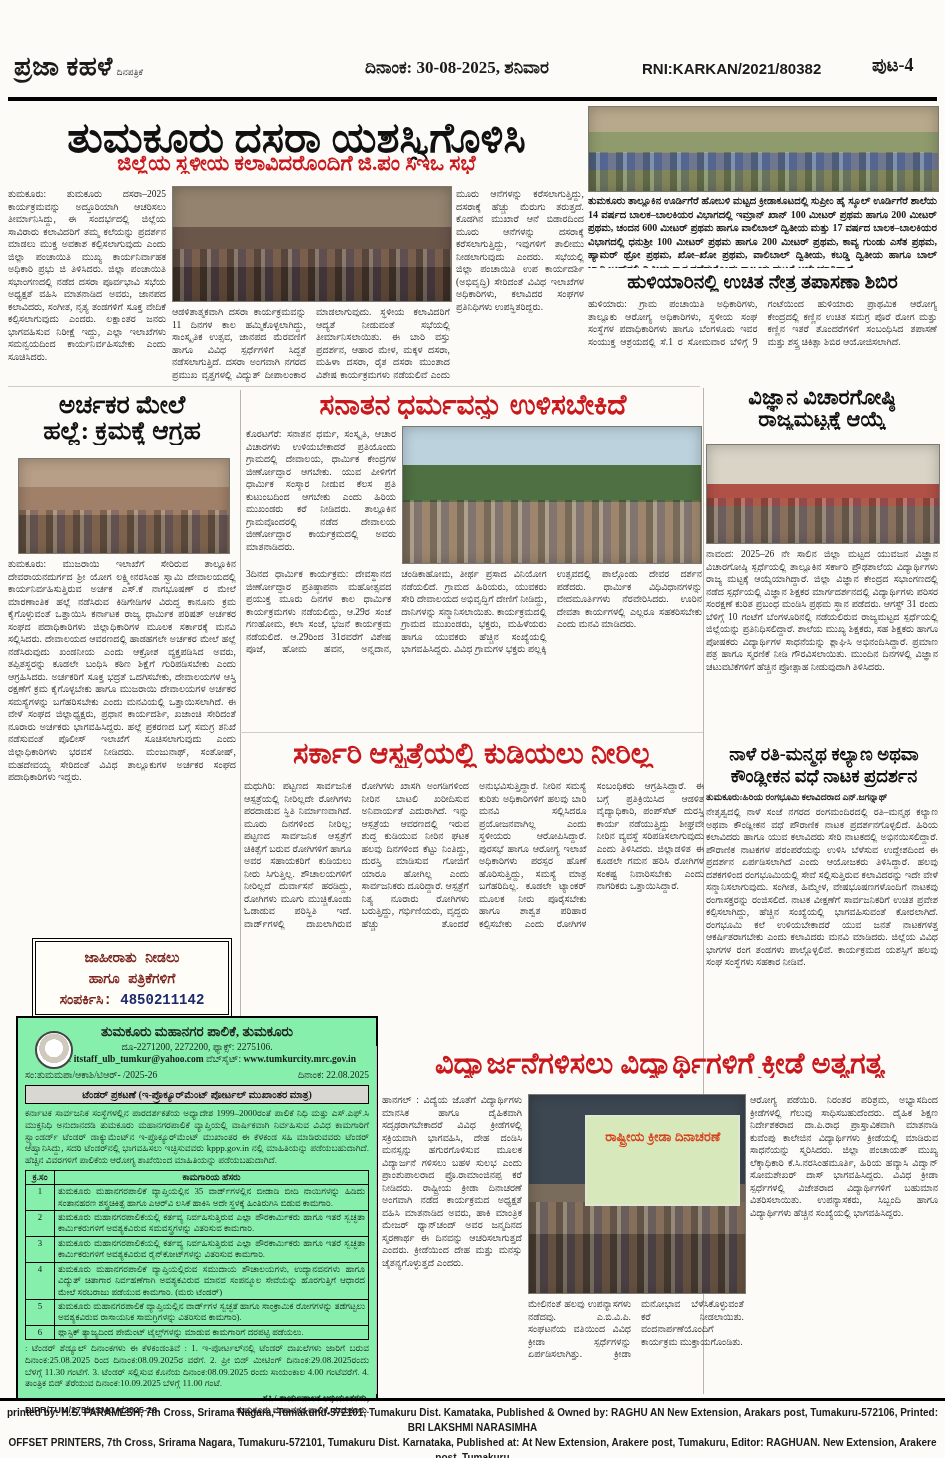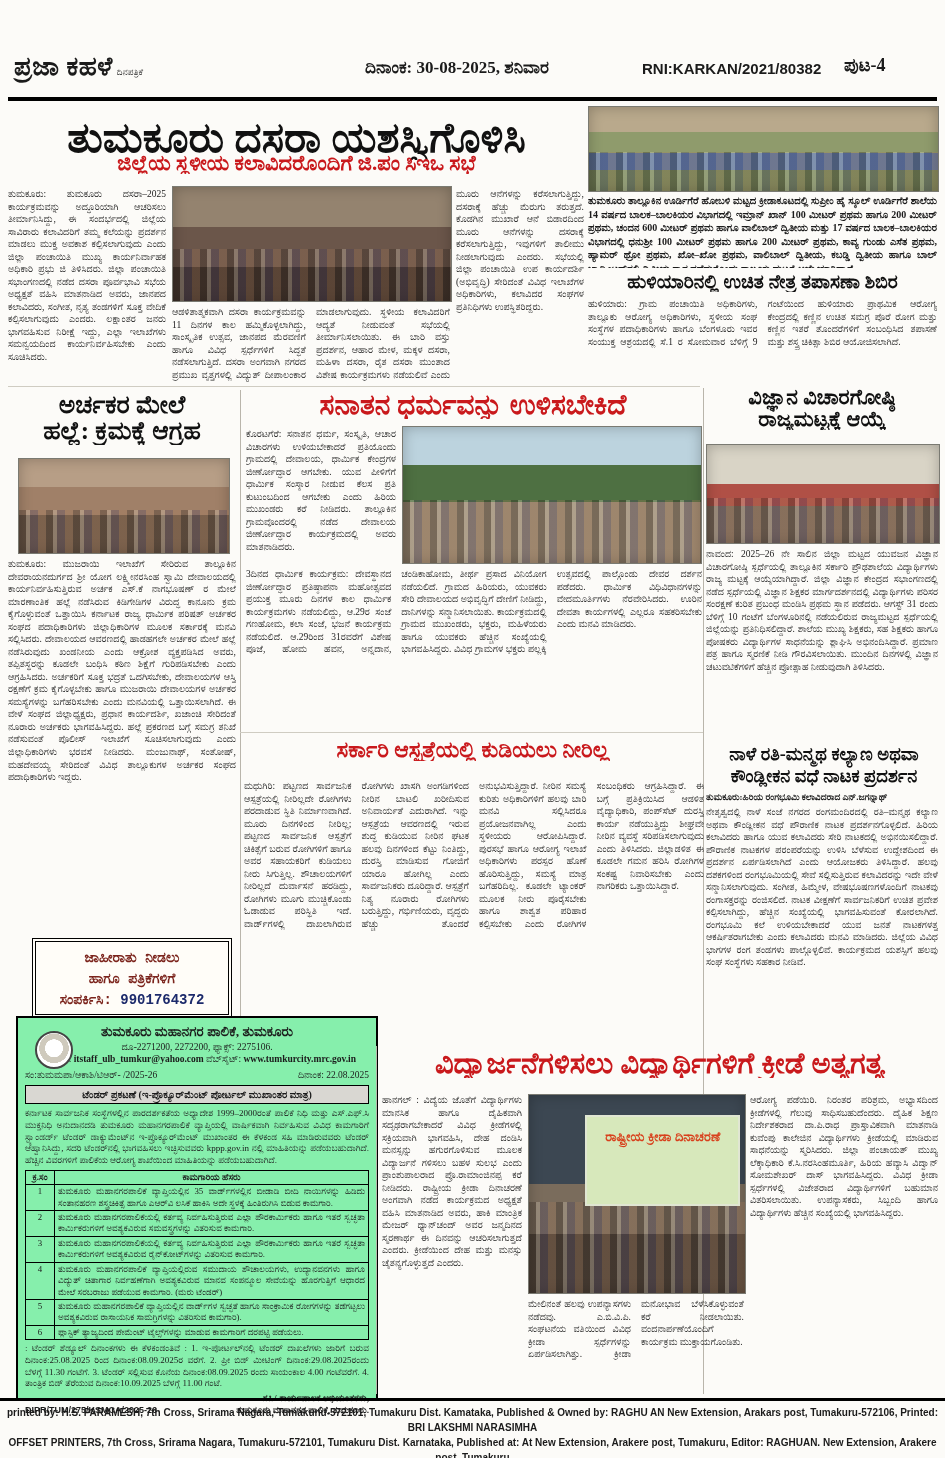--- a/index.html
+++ b/index.html
@@ -63,21 +63,21 @@
 <body>
 
 <div class="page">
 
   <div class="abs" style="left:14px;top:52px;display:flex;align-items:baseline;">
     <span class="mast-title">ಪ್ರಜಾ ಕಹಳೆ</span>
     <span class="mast-sub">ದಿನಪತ್ರಿಕೆ</span>
   </div>
   <div class="abs mast-date" style="left:365px;top:58px;">ದಿನಾಂಕ: 30-08-2025, ಶನಿವಾರ</div>
   <div class="abs mast-rni" style="left:642px;top:60px;">RNI:KARKAN/2021/80382</div>
-  <div class="abs mast-page" style="left:844px;top:55px;">ಪುಟ-4</div>
+  <div class="abs mast-page" style="left:872px;top:55px;">ಪುಟ-4</div>
   <div class="abs" style="left:8px;top:97px;width:929px;height:4px;background:#000;"></div>
 
   <div class="abs h-black" style="left:8px;top:116px;width:577px;font-size:42px;white-space:nowrap;">ತುಮಕೂರು ದಸರಾ ಯಶಸ್ವಿಗೊಳಿಸಿ</div>
   <div class="abs h-red" style="left:8px;top:152px;width:577px;font-size:21px;white-space:nowrap;">ಜಿಲ್ಲೆಯ ಸ್ಥಳೀಯ ಕಲಾವಿದರೊಂದಿಗೆ ಜಿ.ಪಂ ಸಿಇಒ ಸಭೆ</div>
 
   <div class="abs txt" style="left:8px;top:188px;width:158px;height:196px;">ತುಮಕೂರು: ತುಮಕೂರು ದಸರಾ–2025 ಕಾರ್ಯಕ್ರಮವನ್ನು ಅದ್ಧೂರಿಯಾಗಿ ಆಚರಿಸಲು ತೀರ್ಮಾನಿಸಿದ್ದು, ಈ ಸಂದರ್ಭದಲ್ಲಿ ಜಿಲ್ಲೆಯ ಸಾವಿರಾರು ಕಲಾವಿದರಿಗೆ ತಮ್ಮ ಕಲೆಯನ್ನು ಪ್ರದರ್ಶನ ಮಾಡಲು ಮುಕ್ತ ಅವಕಾಶ ಕಲ್ಪಿಸಲಾಗುವುದು ಎಂದು ಜಿಲ್ಲಾ ಪಂಚಾಯಿತಿ ಮುಖ್ಯ ಕಾರ್ಯನಿರ್ವಾಹಕ ಅಧಿಕಾರಿ ಪ್ರಭು ಜಿ ತಿಳಿಸಿದರು. ಜಿಲ್ಲಾ ಪಂಚಾಯಿತಿ ಸಭಾಂಗಣದಲ್ಲಿ ನಡೆದ ದಸರಾ ಪೂರ್ವಭಾವಿ ಸಭೆಯ ಅಧ್ಯಕ್ಷತೆ ವಹಿಸಿ ಮಾತನಾಡಿದ ಅವರು, ಜಾನಪದ ಕಲಾವಿದರು, ಸಂಗೀತ, ನೃತ್ಯ ತಂಡಗಳಿಗೆ ಸೂಕ್ತ ವೇದಿಕೆ ಕಲ್ಪಿಸಲಾಗುವುದು ಎಂದರು. ಲಕ್ಷಾಂತರ ಜನರು ಭಾಗವಹಿಸುವ ನಿರೀಕ್ಷೆ ಇದ್ದು, ಎಲ್ಲಾ ಇಲಾಖೆಗಳು ಸಮನ್ವಯದಿಂದ ಕಾರ್ಯನಿರ್ವಹಿಸಬೇಕು ಎಂದು ಸೂಚಿಸಿದರು.</div>
   <div class="abs photo p-meeting" style="left:172px;top:186px;width:278px;height:114px;"></div>
   <div class="abs txt cols2" style="left:172px;top:306px;width:278px;height:78px;">ಆಡಳಿತಾತ್ಮಕವಾಗಿ ದಸರಾ ಕಾರ್ಯಕ್ರಮವನ್ನು 11 ದಿನಗಳ ಕಾಲ ಹಮ್ಮಿಕೊಳ್ಳಲಾಗಿದ್ದು, ಸಾಂಸ್ಕೃತಿಕ ಉತ್ಸವ, ಜಾನಪದ ಮೆರವಣಿಗೆ ಹಾಗೂ ವಿವಿಧ ಸ್ಪರ್ಧೆಗಳಿಗೆ ಸಿದ್ಧತೆ ನಡೆಸಲಾಗುತ್ತಿದೆ. ದಸರಾ ಅಂಗವಾಗಿ ನಗರದ ಪ್ರಮುಖ ವೃತ್ತಗಳಲ್ಲಿ ವಿದ್ಯುತ್ ದೀಪಾಲಂಕಾರ ಮಾಡಲಾಗುವುದು. ಸ್ಥಳೀಯ ಕಲಾವಿದರಿಗೆ ಆದ್ಯತೆ ನೀಡುವಂತೆ ಸಭೆಯಲ್ಲಿ ತೀರ್ಮಾನಿಸಲಾಯಿತು. ಈ ಬಾರಿ ವಸ್ತು ಪ್ರದರ್ಶನ, ಆಹಾರ ಮೇಳ, ಮಕ್ಕಳ ದಸರಾ, ಮಹಿಳಾ ದಸರಾ, ರೈತ ದಸರಾ ಮುಂತಾದ ವಿಶೇಷ ಕಾರ್ಯಕ್ರಮಗಳು ನಡೆಯಲಿವೆ ಎಂದು ಮಾಹಿತಿ ನೀಡಿದರು. ಸಿದ್ಧತಾ ಕಾರ್ಯಗಳನ್ನು ನಿಗದಿತ ಅವಧಿಯಲ್ಲಿ ಪೂರ್ಣಗೊಳಿಸುವಂತೆ ಅಧಿಕಾರಿಗಳಿಗೆ ಸೂಚನೆ ನೀಡಿದರು.</div>
   <div class="abs txt" style="left:456px;top:188px;width:128px;height:196px;">ಮೂರು ಆನೆಗಳನ್ನು ಕರೆಸಲಾಗುತ್ತಿದ್ದು, ದಸರಾಕ್ಕೆ ಹೆಚ್ಚು ಮೆರುಗು ತರುತ್ತದೆ. ಕೊಡಗಿನ ಮುಖಾರೆ ಆನೆ ಬಿಡಾರದಿಂದ ಮೂರು ಆನೆಗಳನ್ನು ದಸರಾಕ್ಕೆ ಕರೆಸಲಾಗುತ್ತಿದ್ದು, ಇವುಗಳಿಗೆ ತಾಲೀಮು ನೀಡಲಾಗುವುದು ಎಂದರು. ಸಭೆಯಲ್ಲಿ ಜಿಲ್ಲಾ ಪಂಚಾಯಿತಿ ಉಪ ಕಾರ್ಯದರ್ಶಿ (ಅಭಿವೃದ್ಧಿ) ಸೇರಿದಂತೆ ವಿವಿಧ ಇಲಾಖೆಗಳ ಅಧಿಕಾರಿಗಳು, ಕಲಾವಿದರ ಸಂಘಗಳ ಪ್ರತಿನಿಧಿಗಳು ಉಪಸ್ಥಿತರಿದ್ದರು.</div>
 
@@ -94,37 +94,37 @@
   <div class="abs h-black" style="left:8px;top:392px;width:228px;font-size:25px;">
     <div>ಅರ್ಚಕರ ಮೇಲೆ</div>
     <div>ಹಲ್ಲೆ: ಕ್ರಮಕ್ಕೆ ಆಗ್ರಹ</div>
   </div>
   <div class="abs photo p-priest" style="left:18px;top:458px;width:210px;height:94px;"></div>
   <div class="abs txt" style="left:8px;top:558px;width:228px;height:372px;">ತುಮಕೂರು: ಮುಜರಾಯಿ ಇಲಾಖೆಗೆ ಸೇರಿರುವ ತಾಲ್ಲೂಕಿನ ದೇವರಾಯನದುರ್ಗದ ಶ್ರೀ ಯೋಗ ಲಕ್ಷ್ಮೀನರಸಿಂಹ ಸ್ವಾಮಿ ದೇವಾಲಯದಲ್ಲಿ ಕಾರ್ಯನಿರ್ವಹಿಸುತ್ತಿರುವ ಅರ್ಚಕ ಎಸ್.ಕೆ ನಾಗಭೂಷಣ್ ರ ಮೇಲೆ ಮಾರಣಾಂತಿಕ ಹಲ್ಲೆ ನಡೆಸಿರುವ ಕಿಡಿಗೇಡಿಗಳ ವಿರುದ್ಧ ಕಾನೂನು ಕ್ರಮ ಕೈಗೊಳ್ಳುವಂತೆ ಒತ್ತಾಯಿಸಿ ಕರ್ನಾಟಕ ರಾಜ್ಯ ಧಾರ್ಮಿಕ ಪರಿಷತ್ ಅರ್ಚಕರ ಸಂಘದ ಪದಾಧಿಕಾರಿಗಳು ಜಿಲ್ಲಾಧಿಕಾರಿಗಳ ಮೂಲಕ ಸರ್ಕಾರಕ್ಕೆ ಮನವಿ ಸಲ್ಲಿಸಿದರು. ದೇವಾಲಯದ ಆವರಣದಲ್ಲಿ ಹಾಡಹಗಲೇ ಅರ್ಚಕರ ಮೇಲೆ ಹಲ್ಲೆ ನಡೆಸಿರುವುದು ಖಂಡನೀಯ ಎಂದು ಆಕ್ರೋಶ ವ್ಯಕ್ತಪಡಿಸಿದ ಅವರು, ತಪ್ಪಿತಸ್ಥರನ್ನು ಕೂಡಲೇ ಬಂಧಿಸಿ ಕಠಿಣ ಶಿಕ್ಷೆಗೆ ಗುರಿಪಡಿಸಬೇಕು ಎಂದು ಆಗ್ರಹಿಸಿದರು. ಅರ್ಚಕರಿಗೆ ಸೂಕ್ತ ಭದ್ರತೆ ಒದಗಿಸಬೇಕು, ದೇವಾಲಯಗಳ ಆಸ್ತಿ ರಕ್ಷಣೆಗೆ ಕ್ರಮ ಕೈಗೊಳ್ಳಬೇಕು ಹಾಗೂ ಮುಜರಾಯಿ ದೇವಾಲಯಗಳ ಅರ್ಚಕರ ಸಮಸ್ಯೆಗಳನ್ನು ಬಗೆಹರಿಸಬೇಕು ಎಂದು ಮನವಿಯಲ್ಲಿ ಒತ್ತಾಯಿಸಲಾಗಿದೆ. ಈ ವೇಳೆ ಸಂಘದ ಜಿಲ್ಲಾಧ್ಯಕ್ಷರು, ಪ್ರಧಾನ ಕಾರ್ಯದರ್ಶಿ, ಖಜಾಂಚಿ ಸೇರಿದಂತೆ ನೂರಾರು ಅರ್ಚಕರು ಭಾಗವಹಿಸಿದ್ದರು. ಹಲ್ಲೆ ಪ್ರಕರಣದ ಬಗ್ಗೆ ಸಮಗ್ರ ತನಿಖೆ ನಡೆಸುವಂತೆ ಪೊಲೀಸ್ ಇಲಾಖೆಗೆ ಸೂಚಿಸಲಾಗುವುದು ಎಂದು ಜಿಲ್ಲಾಧಿಕಾರಿಗಳು ಭರವಸೆ ನೀಡಿದರು. ಮಂಜುನಾಥ್, ಸಂತೋಷ್, ಮಹದೇವಯ್ಯ ಸೇರಿದಂತೆ ವಿವಿಧ ತಾಲ್ಲೂಕುಗಳ ಅರ್ಚಕರ ಸಂಘದ ಪದಾಧಿಕಾರಿಗಳು ಇದ್ದರು.</div>
 
   <div class="abs adbox" style="left:32px;top:938px;width:192px;height:66px;font-family:Liberation Mono, monospace;">
     <div>ಜಾಹೀರಾತು ನೀಡಲು</div>
     <div>ಹಾಗೂ ಪತ್ರಿಕೆಗಳಿಗೆ</div>
-    <div><span>ಸಂಪರ್ಕಿಸಿ:</span> <span class="phone">9901764372</span></div>
+    <div><span>ಸಂಪರ್ಕಿಸಿ:</span> <span class="phone">4850211142</span></div>
   </div>
 
   <div class="abs h-red" style="left:244px;top:390px;width:458px;font-size:28px;white-space:nowrap;">ಸನಾತನ ಧರ್ಮವನ್ನು ಉಳಿಸಬೇಕಿದೆ</div>
   <div class="abs txt" style="left:246px;top:428px;width:150px;height:134px;">ಕೊರಟಗೆರೆ: ಸನಾತನ ಧರ್ಮ, ಸಂಸ್ಕೃತಿ, ಆಚಾರ ವಿಚಾರಗಳು ಉಳಿಯಬೇಕಾದರೆ ಪ್ರತಿಯೊಂದು ಗ್ರಾಮದಲ್ಲಿ ದೇವಾಲಯ, ಧಾರ್ಮಿಕ ಕೇಂದ್ರಗಳ ಜೀರ್ಣೋದ್ಧಾರ ಆಗಬೇಕು. ಯುವ ಪೀಳಿಗೆಗೆ ಧಾರ್ಮಿಕ ಸಂಸ್ಕಾರ ನೀಡುವ ಕೆಲಸ ಪ್ರತಿ ಕುಟುಂಬದಿಂದ ಆಗಬೇಕು ಎಂದು ಹಿರಿಯ ಮುಖಂಡರು ಕರೆ ನೀಡಿದರು. ತಾಲ್ಲೂಕಿನ ಗ್ರಾಮವೊಂದರಲ್ಲಿ ನಡೆದ ದೇವಾಲಯ ಜೀರ್ಣೋದ್ಧಾರ ಕಾರ್ಯಕ್ರಮದಲ್ಲಿ ಅವರು ಮಾತನಾಡಿದರು.</div>
   <div class="abs photo p-temple" style="left:402px;top:426px;width:298px;height:136px;"></div>
   <div class="abs txt cols3" style="left:246px;top:568px;width:456px;height:162px;">3ದಿನದ ಧಾರ್ಮಿಕ ಕಾರ್ಯಕ್ರಮ: ದೇವಸ್ಥಾನದ ಜೀರ್ಣೋದ್ಧಾರ ಪ್ರತಿಷ್ಠಾಪನಾ ಮಹೋತ್ಸವದ ಪ್ರಯುಕ್ತ ಮೂರು ದಿನಗಳ ಕಾಲ ಧಾರ್ಮಿಕ ಕಾರ್ಯಕ್ರಮಗಳು ನಡೆಯಲಿದ್ದು, ಆ.29ರ ಸಂಜೆ ಗಣಹೋಮ, ಕಲಾ ಸಂಜೆ, ಭಜನೆ ಕಾರ್ಯಕ್ರಮ ನಡೆಯಲಿದೆ. ಆ.29ರಿಂದ 31ರವರೆಗೆ ವಿಶೇಷ ಪೂಜೆ, ಹೋಮ ಹವನ, ಅನ್ನದಾನ, ಚಂಡಿಕಾಹೋಮ, ತೀರ್ಥ ಪ್ರಸಾದ ವಿನಿಯೋಗ ನಡೆಯಲಿದೆ. ಗ್ರಾಮದ ಹಿರಿಯರು, ಯುವಕರು ಸೇರಿ ದೇವಾಲಯದ ಅಭಿವೃದ್ಧಿಗೆ ದೇಣಿಗೆ ನೀಡಿದ್ದು, ದಾನಿಗಳನ್ನು ಸನ್ಮಾನಿಸಲಾಯಿತು. ಕಾರ್ಯಕ್ರಮದಲ್ಲಿ ಗ್ರಾಮದ ಮುಖಂಡರು, ಭಕ್ತರು, ಮಹಿಳೆಯರು ಹಾಗೂ ಯುವಕರು ಹೆಚ್ಚಿನ ಸಂಖ್ಯೆಯಲ್ಲಿ ಭಾಗವಹಿಸಿದ್ದರು. ವಿವಿಧ ಗ್ರಾಮಗಳ ಭಕ್ತರು ಪಲ್ಲಕ್ಕಿ ಉತ್ಸವದಲ್ಲಿ ಪಾಲ್ಗೊಂಡು ದೇವರ ದರ್ಶನ ಪಡೆದರು. ಧಾರ್ಮಿಕ ವಿಧಿವಿಧಾನಗಳನ್ನು ವೇದಮೂರ್ತಿಗಳು ನೆರವೇರಿಸಿದರು. ಊರಿನ ದೇವತಾ ಕಾರ್ಯಗಳಲ್ಲಿ ಎಲ್ಲರೂ ಸಹಕರಿಸಬೇಕು ಎಂದು ಮನವಿ ಮಾಡಿದರು.</div>
 
   <div class="abs h-black" style="left:706px;top:386px;width:232px;font-size:21px;">
     <div>ವಿಜ್ಞಾನ ವಿಚಾರಗೋಷ್ಠಿ</div>
     <div>ರಾಜ್ಯಮಟ್ಟಕ್ಕೆ ಆಯ್ಕೆ</div>
   </div>
   <div class="abs photo p-cert" style="left:706px;top:444px;width:232px;height:98px;"></div>
   <div class="abs txt" style="left:706px;top:548px;width:232px;height:190px;">ನಾವಂದ: 2025–26 ನೇ ಸಾಲಿನ ಜಿಲ್ಲಾ ಮಟ್ಟದ ಯುವಜನ ವಿಜ್ಞಾನ ವಿಚಾರಗೋಷ್ಠಿ ಸ್ಪರ್ಧೆಯಲ್ಲಿ ತಾಲ್ಲೂಕಿನ ಸರ್ಕಾರಿ ಪ್ರೌಢಶಾಲೆಯ ವಿದ್ಯಾರ್ಥಿಗಳು ರಾಜ್ಯ ಮಟ್ಟಕ್ಕೆ ಆಯ್ಕೆಯಾಗಿದ್ದಾರೆ. ಜಿಲ್ಲಾ ವಿಜ್ಞಾನ ಕೇಂದ್ರದ ಸಭಾಂಗಣದಲ್ಲಿ ನಡೆದ ಸ್ಪರ್ಧೆಯಲ್ಲಿ ವಿಜ್ಞಾನ ಶಿಕ್ಷಕರ ಮಾರ್ಗದರ್ಶನದಲ್ಲಿ ವಿದ್ಯಾರ್ಥಿಗಳು ಪರಿಸರ ಸಂರಕ್ಷಣೆ ಕುರಿತ ಪ್ರಬಂಧ ಮಂಡಿಸಿ ಪ್ರಥಮ ಸ್ಥಾನ ಪಡೆದರು. ಆಗಸ್ಟ್ 31 ರಂದು ಬೆಳಿಗ್ಗೆ 10 ಗಂಟೆಗೆ ಬೆಂಗಳೂರಿನಲ್ಲಿ ನಡೆಯಲಿರುವ ರಾಜ್ಯಮಟ್ಟದ ಸ್ಪರ್ಧೆಯಲ್ಲಿ ಜಿಲ್ಲೆಯನ್ನು ಪ್ರತಿನಿಧಿಸಲಿದ್ದಾರೆ. ಶಾಲೆಯ ಮುಖ್ಯ ಶಿಕ್ಷಕರು, ಸಹ ಶಿಕ್ಷಕರು ಹಾಗೂ ಪೋಷಕರು ವಿದ್ಯಾರ್ಥಿಗಳ ಸಾಧನೆಯನ್ನು ಶ್ಲಾಘಿಸಿ ಅಭಿನಂದಿಸಿದ್ದಾರೆ. ಪ್ರಮಾಣ ಪತ್ರ ಹಾಗೂ ಸ್ಮರಣಿಕೆ ನೀಡಿ ಗೌರವಿಸಲಾಯಿತು. ಮುಂದಿನ ದಿನಗಳಲ್ಲಿ ವಿಜ್ಞಾನ ಚಟುವಟಿಕೆಗಳಿಗೆ ಹೆಚ್ಚಿನ ಪ್ರೋತ್ಸಾಹ ನೀಡುವುದಾಗಿ ತಿಳಿಸಿದರು.</div>
 
   <div class="abs hrule" style="left:240px;top:732px;width:463px;"></div>
-  <div class="abs h-red" style="left:240px;top:738px;width:466px;font-size:22px;white-space:nowrap;">ಸರ್ಕಾರಿ ಆಸ್ಪತ್ರೆಯಲ್ಲಿ ಕುಡಿಯಲು ನೀರಿಲ್ಲ</div>
+  <div class="abs h-red" style="left:240px;top:738px;width:466px;font-size:29px;white-space:nowrap;">ಸರ್ಕಾರಿ ಆಸ್ಪತ್ರೆಯಲ್ಲಿ ಕುಡಿಯಲು ನೀರಿಲ್ಲ</div>
   <div class="abs txt cols4" style="left:244px;top:780px;width:460px;height:258px;">ಮಧುಗಿರಿ: ಪಟ್ಟಣದ ಸಾರ್ವಜನಿಕ ಆಸ್ಪತ್ರೆಯಲ್ಲಿ ನೀರಿಲ್ಲದೇ ರೋಗಿಗಳು ಪರದಾಡುವ ಸ್ಥಿತಿ ನಿರ್ಮಾಣವಾಗಿದೆ. ಮೂರು ದಿನಗಳಿಂದ ನೀರಿಲ್ಲ; ಪಟ್ಟಣದ ಸಾರ್ವಜನಿಕ ಆಸ್ಪತ್ರೆಗೆ ಚಿಕಿತ್ಸೆಗೆ ಬರುವ ರೋಗಿಗಳಿಗೆ ಹಾಗೂ ಅವರ ಸಹಾಯಕರಿಗೆ ಕುಡಿಯಲು ನೀರು ಸಿಗುತ್ತಿಲ್ಲ. ಶೌಚಾಲಯಗಳಿಗೆ ನೀರಿಲ್ಲದೆ ದುರ್ವಾಸನೆ ಹರಡಿದ್ದು, ರೋಗಿಗಳು ಮೂಗು ಮುಚ್ಚಿಕೊಂಡು ಓಡಾಡುವ ಪರಿಸ್ಥಿತಿ ಇದೆ. ವಾರ್ಡ್‌ಗಳಲ್ಲಿ ದಾಖಲಾಗಿರುವ ರೋಗಿಗಳು ಖಾಸಗಿ ಅಂಗಡಿಗಳಿಂದ ನೀರಿನ ಬಾಟಲಿ ಖರೀದಿಸುವ ಅನಿವಾರ್ಯತೆ ಎದುರಾಗಿದೆ. ಇನ್ನು ಆಸ್ಪತ್ರೆಯ ಆವರಣದಲ್ಲಿ ಇರುವ ಶುದ್ಧ ಕುಡಿಯುವ ನೀರಿನ ಘಟಕ ಹಲವು ದಿನಗಳಿಂದ ಕೆಟ್ಟು ನಿಂತಿದ್ದು, ದುರಸ್ತಿ ಮಾಡಿಸುವ ಗೋಜಿಗೆ ಯಾರೂ ಹೋಗಿಲ್ಲ ಎಂದು ಸಾರ್ವಜನಿಕರು ದೂರಿದ್ದಾರೆ. ಆಸ್ಪತ್ರೆಗೆ ನಿತ್ಯ ನೂರಾರು ರೋಗಿಗಳು ಬರುತ್ತಿದ್ದು, ಗರ್ಭಿಣಿಯರು, ವೃದ್ಧರು ಹೆಚ್ಚು ತೊಂದರೆ ಅನುಭವಿಸುತ್ತಿದ್ದಾರೆ. ನೀರಿನ ಸಮಸ್ಯೆ ಕುರಿತು ಅಧಿಕಾರಿಗಳಿಗೆ ಹಲವು ಬಾರಿ ಮನವಿ ಸಲ್ಲಿಸಿದರೂ ಪ್ರಯೋಜನವಾಗಿಲ್ಲ ಎಂದು ಸ್ಥಳೀಯರು ಆರೋಪಿಸಿದ್ದಾರೆ. ಪುರಸಭೆ ಹಾಗೂ ಆರೋಗ್ಯ ಇಲಾಖೆ ಅಧಿಕಾರಿಗಳು ಪರಸ್ಪರ ಹೊಣೆ ಹೊರಿಸುತ್ತಿದ್ದು, ಸಮಸ್ಯೆ ಮಾತ್ರ ಬಗೆಹರಿದಿಲ್ಲ. ಕೂಡಲೇ ಟ್ಯಾಂಕರ್ ಮೂಲಕ ನೀರು ಪೂರೈಸಬೇಕು ಹಾಗೂ ಶಾಶ್ವತ ಪರಿಹಾರ ಕಲ್ಪಿಸಬೇಕು ಎಂದು ರೋಗಿಗಳ ಸಂಬಂಧಿಕರು ಆಗ್ರಹಿಸಿದ್ದಾರೆ. ಈ ಬಗ್ಗೆ ಪ್ರತಿಕ್ರಿಯಿಸಿದ ಆಡಳಿತ ವೈದ್ಯಾಧಿಕಾರಿ, ಪಂಪ್‌ಸೆಟ್ ದುರಸ್ತಿ ಕಾರ್ಯ ನಡೆಯುತ್ತಿದ್ದು ಶೀಘ್ರವೇ ನೀರಿನ ವ್ಯವಸ್ಥೆ ಸರಿಪಡಿಸಲಾಗುವುದು ಎಂದು ತಿಳಿಸಿದರು. ಜಿಲ್ಲಾಡಳಿತ ಈ ಕೂಡಲೇ ಗಮನ ಹರಿಸಿ ರೋಗಿಗಳ ಸಂಕಷ್ಟ ನಿವಾರಿಸಬೇಕು ಎಂದು ನಾಗರಿಕರು ಒತ್ತಾಯಿಸಿದ್ದಾರೆ.</div>
 
   <div class="abs h-black" style="left:706px;top:744px;width:236px;font-size:18px;line-height:1.2;">ನಾಳೆ ರತಿ-ಮನ್ಮಥ ಕಲ್ಯಾಣ ಅಥವಾ ಕೌಂಡ್ಲೀಕನ ವಧೆ ನಾಟಕ ಪ್ರದರ್ಶನ</div>
   <div class="abs byline" style="left:706px;top:792px;width:236px;">ತುಮಕೂರು:ಹಿರಿಯ ರಂಗಭೂಮಿ ಕಲಾವಿದರಾದ ಎನ್.ಜಗನ್ನಾಥ್</div>
   <div class="abs txt" style="left:706px;top:806px;width:232px;height:232px;">ನೇತೃತ್ವದಲ್ಲಿ ನಾಳೆ ಸಂಜೆ ನಗರದ ರಂಗಮಂದಿರದಲ್ಲಿ ರತಿ–ಮನ್ಮಥ ಕಲ್ಯಾಣ ಅಥವಾ ಕೌಂಡ್ಲೀಕನ ವಧೆ ಪೌರಾಣಿಕ ನಾಟಕ ಪ್ರದರ್ಶನಗೊಳ್ಳಲಿದೆ. ಹಿರಿಯ ಕಲಾವಿದರು ಹಾಗೂ ಯುವ ಕಲಾವಿದರು ಸೇರಿ ನಾಟಕದಲ್ಲಿ ಅಭಿನಯಿಸಲಿದ್ದಾರೆ. ಪೌರಾಣಿಕ ನಾಟಕಗಳ ಪರಂಪರೆಯನ್ನು ಉಳಿಸಿ ಬೆಳೆಸುವ ಉದ್ದೇಶದಿಂದ ಈ ಪ್ರದರ್ಶನ ಏರ್ಪಡಿಸಲಾಗಿದೆ ಎಂದು ಆಯೋಜಕರು ತಿಳಿಸಿದ್ದಾರೆ. ಹಲವು ದಶಕಗಳಿಂದ ರಂಗಭೂಮಿಯಲ್ಲಿ ಸೇವೆ ಸಲ್ಲಿಸುತ್ತಿರುವ ಕಲಾವಿದರನ್ನು ಇದೇ ವೇಳೆ ಸನ್ಮಾನಿಸಲಾಗುವುದು. ಸಂಗೀತ, ಹಿಮ್ಮೇಳ, ವೇಷಭೂಷಣಗಳೊಂದಿಗೆ ನಾಟಕವು ರಂಗಾಸಕ್ತರನ್ನು ರಂಜಿಸಲಿದೆ. ನಾಟಕ ವೀಕ್ಷಣೆಗೆ ಸಾರ್ವಜನಿಕರಿಗೆ ಉಚಿತ ಪ್ರವೇಶ ಕಲ್ಪಿಸಲಾಗಿದ್ದು, ಹೆಚ್ಚಿನ ಸಂಖ್ಯೆಯಲ್ಲಿ ಭಾಗವಹಿಸುವಂತೆ ಕೋರಲಾಗಿದೆ. ರಂಗಭೂಮಿ ಕಲೆ ಉಳಿಯಬೇಕಾದರೆ ಯುವ ಜನತೆ ನಾಟಕಗಳತ್ತ ಆಕರ್ಷಿತರಾಗಬೇಕು ಎಂದು ಕಲಾವಿದರು ಮನವಿ ಮಾಡಿದರು. ಜಿಲ್ಲೆಯ ವಿವಿಧ ಭಾಗಗಳ ರಂಗ ತಂಡಗಳು ಪಾಲ್ಗೊಳ್ಳಲಿವೆ. ಕಾರ್ಯಕ್ರಮದ ಯಶಸ್ಸಿಗೆ ಹಲವು ಸಂಘ ಸಂಸ್ಥೆಗಳು ಸಹಕಾರ ನೀಡಿವೆ.</div>
 
   <div class="abs tender" style="left:16px;top:1016px;width:344px;height:370px;">
     <div style="position:relative;min-height:44px;">
       <div class="seal"></div>
       <div class="t-org">ತುಮಕೂರು ಮಹಾನಗರ ಪಾಲಿಕೆ, ತುಮಕೂರು</div>

